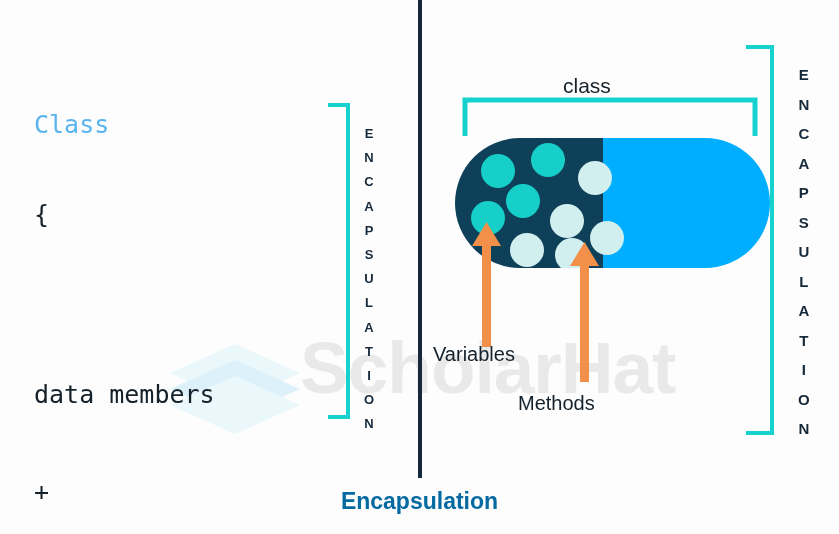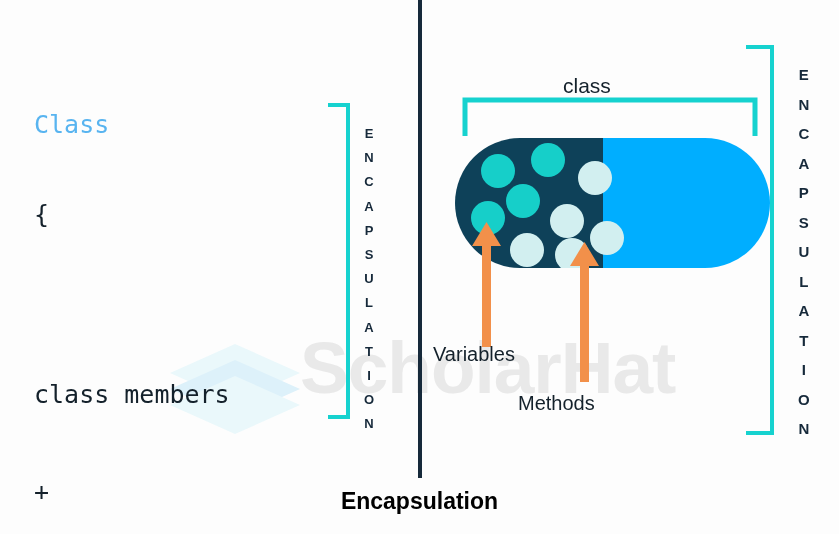--- a/index.html
+++ b/index.html
@@ -126,21 +126,21 @@
 
   
   .title {
     position: absolute;
     left: 0px;
     top: 488px;
     width: 839px;
     text-align: center;
     font-size: 23px;
     font-weight: 700;
-    color: #000000;
+    color: #0369a1;
     font-family: "Liberation Sans", sans-serif;
   }
 </style>
 </head>
 <body>
 
 <div id="stage">
 
   <div class="watermark">
     <svg class="wm-logo" width="135" height="92" viewBox="0 0 135 92">
@@ -150,21 +150,21 @@
     </svg>
     <div class="wm-text">ScholarHat</div>
   </div>
 
   <div class="divider"></div>
 
   <div class="code">
     <span class="code-line"><span class="kw-class">Class</span></span>
     <span class="code-line"><span>{</span></span>
     <span class="code-line"></span>
-    <span class="code-line tall"><span>class members</span></span>
+    <span class="code-line tall"><span>data members</span></span>
     <span class="code-line tall"><span>+</span></span>
     
     
     
   </div>
 
   <div class="bracket" style="left:328px; top:103px; width:22px; height:316px;"></div>
 
   <div class="vletters enc-left">
     <span>E</span>

